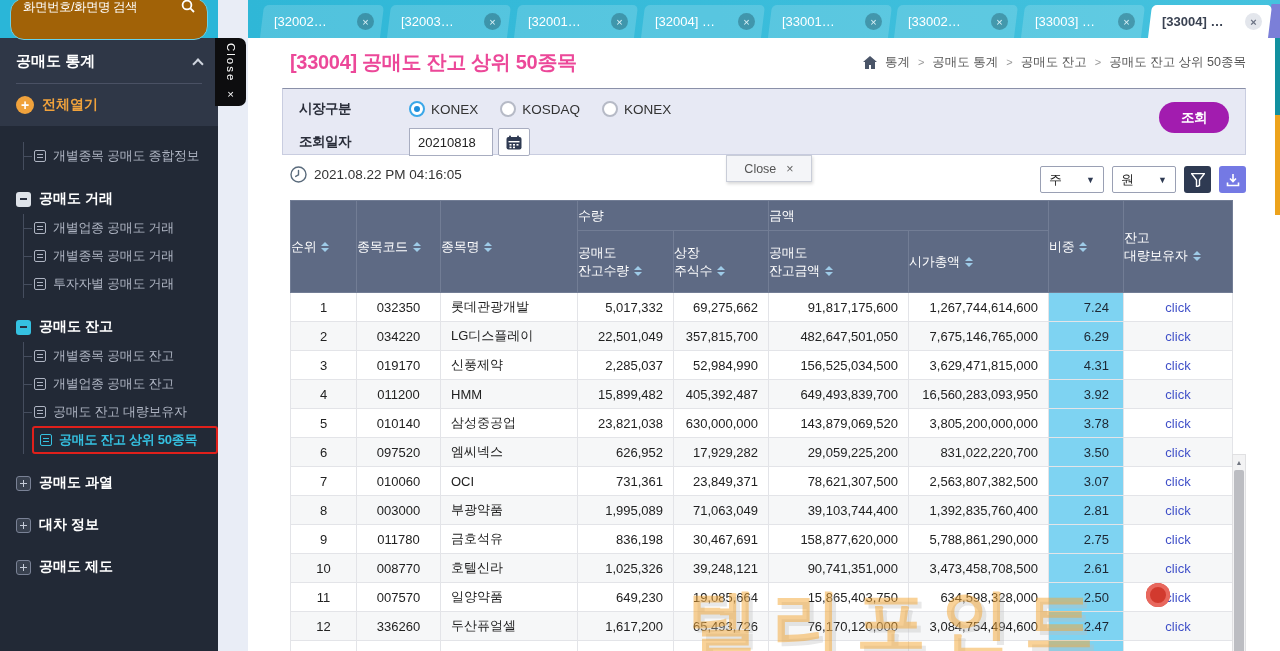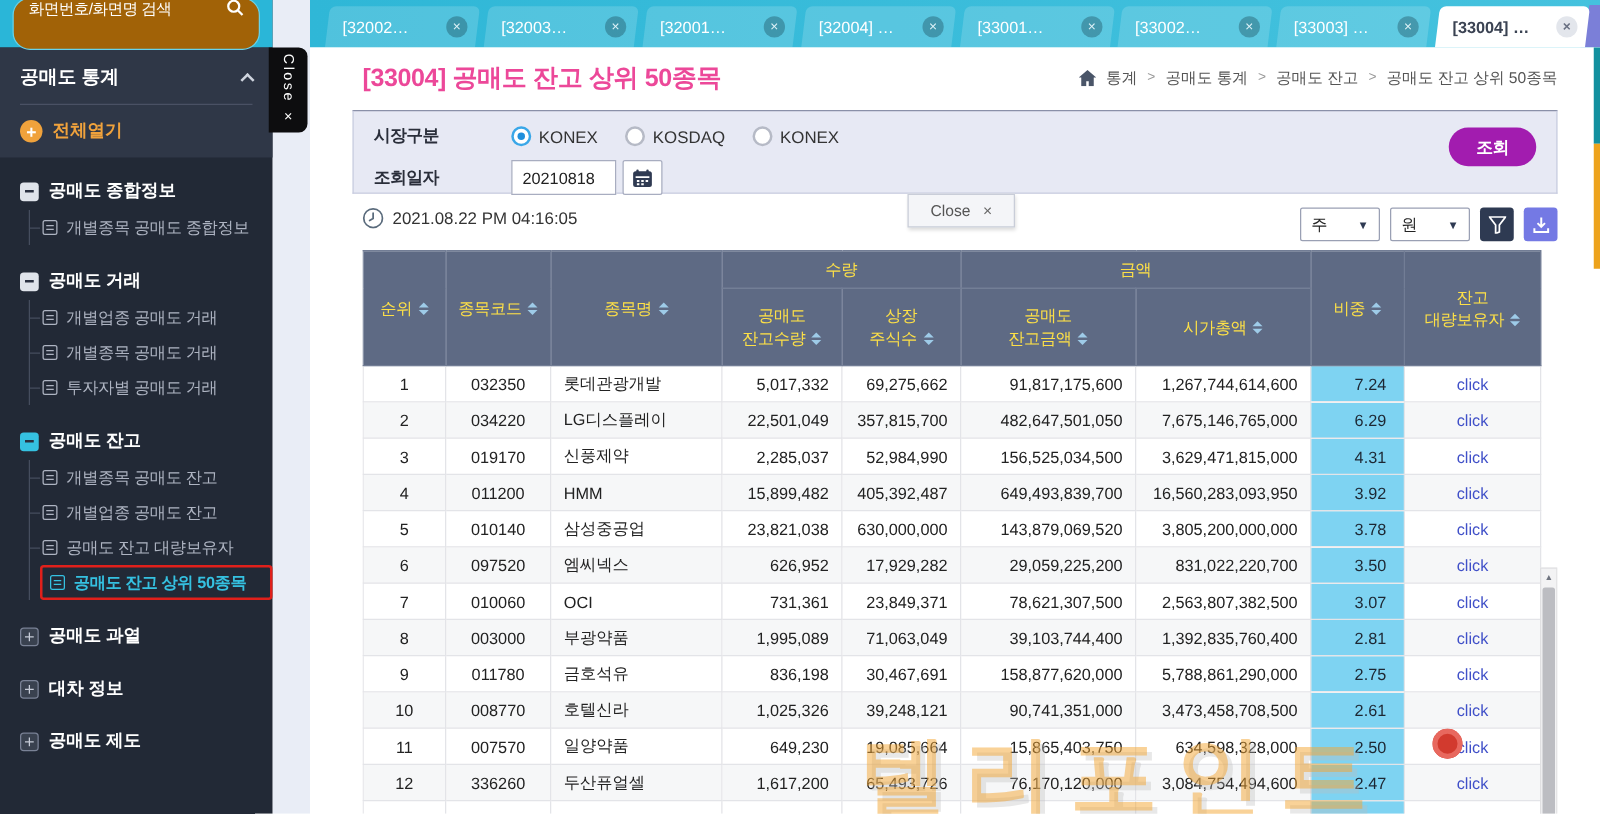--- a/index.html
+++ b/index.html
@@ -77,21 +77,21 @@
   .tools{margin-left:auto;display:flex;align-items:center;gap:8px}
   .select{width:64px;height:27px;border:1px solid #9aa0b4;background:#fff;display:flex;align-items:center;justify-content:space-between;padding:0 8px;font-size:13px;color:#222;cursor:pointer;border-radius:2px}
   .select .car{font-size:9px;color:#2e3a52}
   .icon-btn{width:27px;height:27px;border-radius:3px;display:flex;align-items:center;justify-content:center;cursor:pointer}
   .icon-btn.filter{background:#2e3a52}
   .icon-btn.down{background:#7479e4}
 
   
   .table-wrap{position:absolute;left:42px;top:162px;width:956px;bottom:0;overflow:hidden}
   table{border-collapse:collapse;table-layout:fixed;width:942px}
-  thead th{background:#5e6a84;color:#fde047;font-weight:normal;font-size:13px;border:1px solid #727d95;text-align:center;letter-spacing:-.3px;line-height:1.35;cursor:pointer}
+  thead th{background:#5e6a84;color:#ffffff;font-weight:normal;font-size:13px;border:1px solid #727d95;text-align:left;letter-spacing:-.3px;line-height:1.35;cursor:pointer}
   thead tr.gr th{height:30px}
   thead tr.sub th{height:62px}
   thead th.r2{height:92px}
   tbody td{height:29px;border:1px solid #e3e4e8;border-top:none;font-size:13px;color:#222;padding:0 10px;background:#fff;overflow:hidden;white-space:nowrap}
   tbody tr:nth-child(even) td{background:#f6f7f8}
   tbody td.c{text-align:center}
   tbody td.rgt{text-align:right}
   tbody td.ratio{background:#7ed3f2 !important;text-align:right;color:#1d2733;padding-right:14px}
   tbody td.lnk{text-align:center}
   tbody td.lnk span{color:#4050c8;cursor:pointer}
@@ -130,24 +130,20 @@
       <span class="chev-up"></span>
     </div>
     <div class="side-div"></div>
     <div class="expand-all">
       <span class="plus-circle">+</span>
       <span>전체열기</span>
     </div>
   </div>
   <div class="menu">
       <div class="mgroup">
-        <div class="mparent">
-          <span class="mbox"></span>
-          <span>공매도 종합정보</span>
-        </div>
         <div class="mchildren">
           <div class="mchild">
             <span class="doc"></span>
             <span>개별종목 공매도 종합정보</span>
           </div>
         </div>
       </div>
       <div class="mgroup">
         <div class="mparent">
           <span class="mbox"></span>

